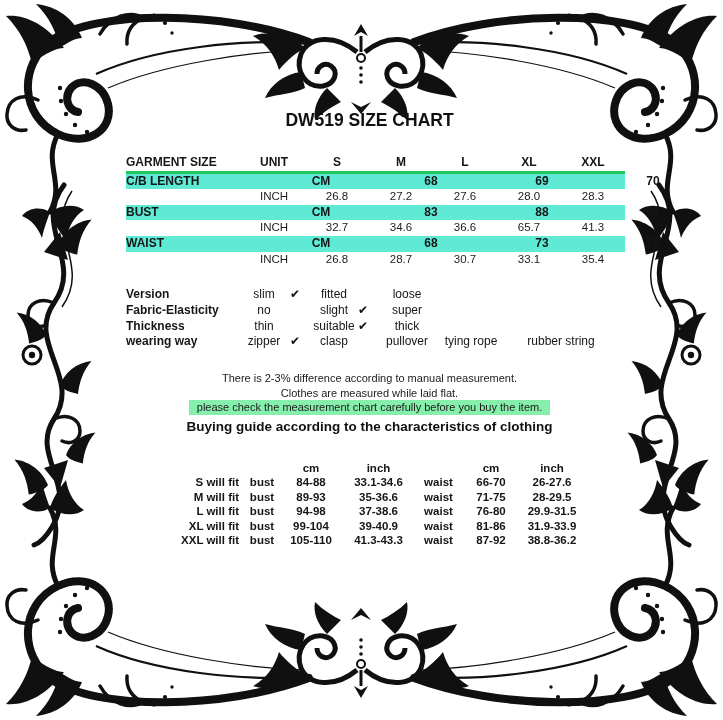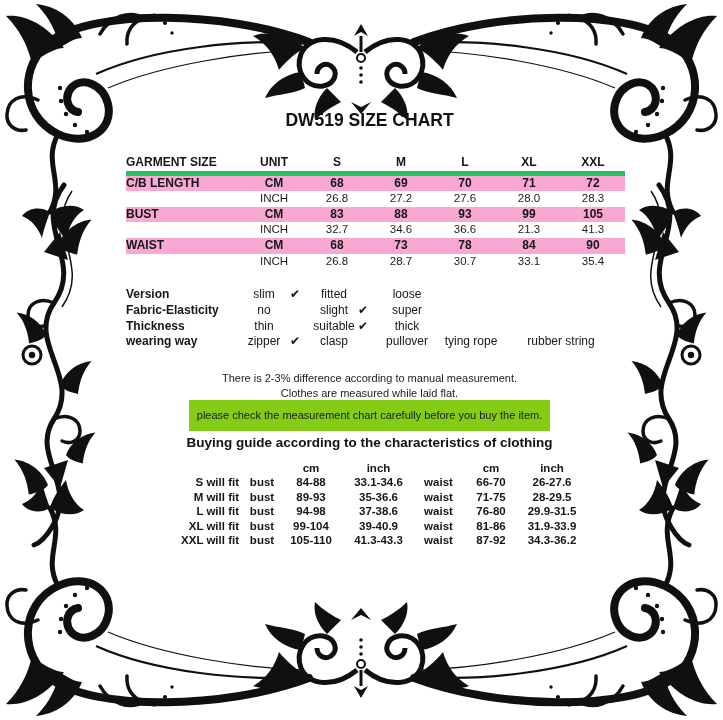--- a/index.html
+++ b/index.html
@@ -14,37 +14,37 @@
          font-size:17.5px;font-weight:bold;color:#111;}
   .subtitle{position:absolute;top:136px;left:0;width:723px;text-align:center;
          font-size:12px;font-weight:bold;color:#111;}
 
   
   .sizetable{position:absolute;left:118px;top:155px;width:499px;}
   .strow{display:grid;grid-template-columns:117px 62px 64px 64px 64px 64px 64px;
          height:15.6px;line-height:15.6px;font-size:12px;}
   .strow>div{text-align:center;white-space:nowrap;overflow:visible;}
   .strow>div:first-child{text-align:left;font-weight:bold;}
-  .sthead{font-weight:bold;border-bottom:5px solid #22c55e;}
-  .u-cm{font-weight:bold;background:#f9a8d4;}
+  .sthead{font-weight:bold;border-bottom:3px solid #22c55e;}
+  .u-cm{font-weight:bold;background:#5eead4;gap:47px;}
   .u-inch{font-weight:normal;font-size:11.5px;color:#1d1d1d;}
 
   
   .chars{position:absolute;left:118px;top:287px;width:500px;}
   .chrow{display:grid;grid-template-columns:112px 52px 20px 48px 20px 58px 70px 110px;
          height:15.8px;line-height:15.8px;font-size:12px;}
   .chrow .lbl{text-align:left;font-weight:bold;padding-right:10px;white-space:nowrap;}
   .chrow .opt{text-align:center;white-space:nowrap;}
   .chrow .chk{text-align:left;font-family:"DejaVu Sans",sans-serif;font-style:italic;
               font-size:12px;color:#111;}
 
   
   .notes{position:absolute;top:371px;left:0;width:723px;text-align:center;
          font-size:11px;line-height:14.6px;color:#1b1b1b;}
-  .notes .band{background:#84cc16;padding:8px 8px;display:inline-block;}
+  .notes .band{background:#86efac;padding:0 8px;display:inline-block;}
   .guide-heading{font-size:13.5px;font-weight:bold;color:#111;margin-top:3px;line-height:17px;}
 
   
   .guide{position:absolute;left:150px;top:461px;width:425px;}
   .gdrow{display:grid;grid-template-columns:85px 38px 60px 75px 45px 60px 62px;
          height:14.4px;line-height:14.4px;font-size:11.5px;font-weight:bold;}
   .gdrow>div{text-align:center;white-space:nowrap;}
   .gdrow>div:first-child{text-align:right;padding-right:4px;}
 </style>
 </head>
@@ -157,21 +157,21 @@
       <div>93</div>
       <div>99</div>
       <div>105</div>
     </div>
     <div class="strow u-inch">
       <div></div>
       <div>INCH</div>
       <div>32.7</div>
       <div>34.6</div>
       <div>36.6</div>
-      <div>21.3</div>
+      <div>65.7</div>
       <div>41.3</div>
     </div>
     <div class="strow u-cm">
       <div>WAIST</div>
       <div>CM</div>
       <div>68</div>
       <div>73</div>
       <div>78</div>
       <div>84</div>
       <div>90</div>
@@ -283,17 +283,17 @@
       <div>81-86</div>
       <div>31.9-33.9</div>
     </div>
     <div class="gdrow">
       <div>XXL will fit</div>
       <div>bust</div>
       <div>105-110</div>
       <div>41.3-43.3</div>
       <div>waist</div>
       <div>87-92</div>
-      <div>34.3-36.2</div>
+      <div>38.8-36.2</div>
     </div>
   </div>
 
 </main>
 
 </body></html>

